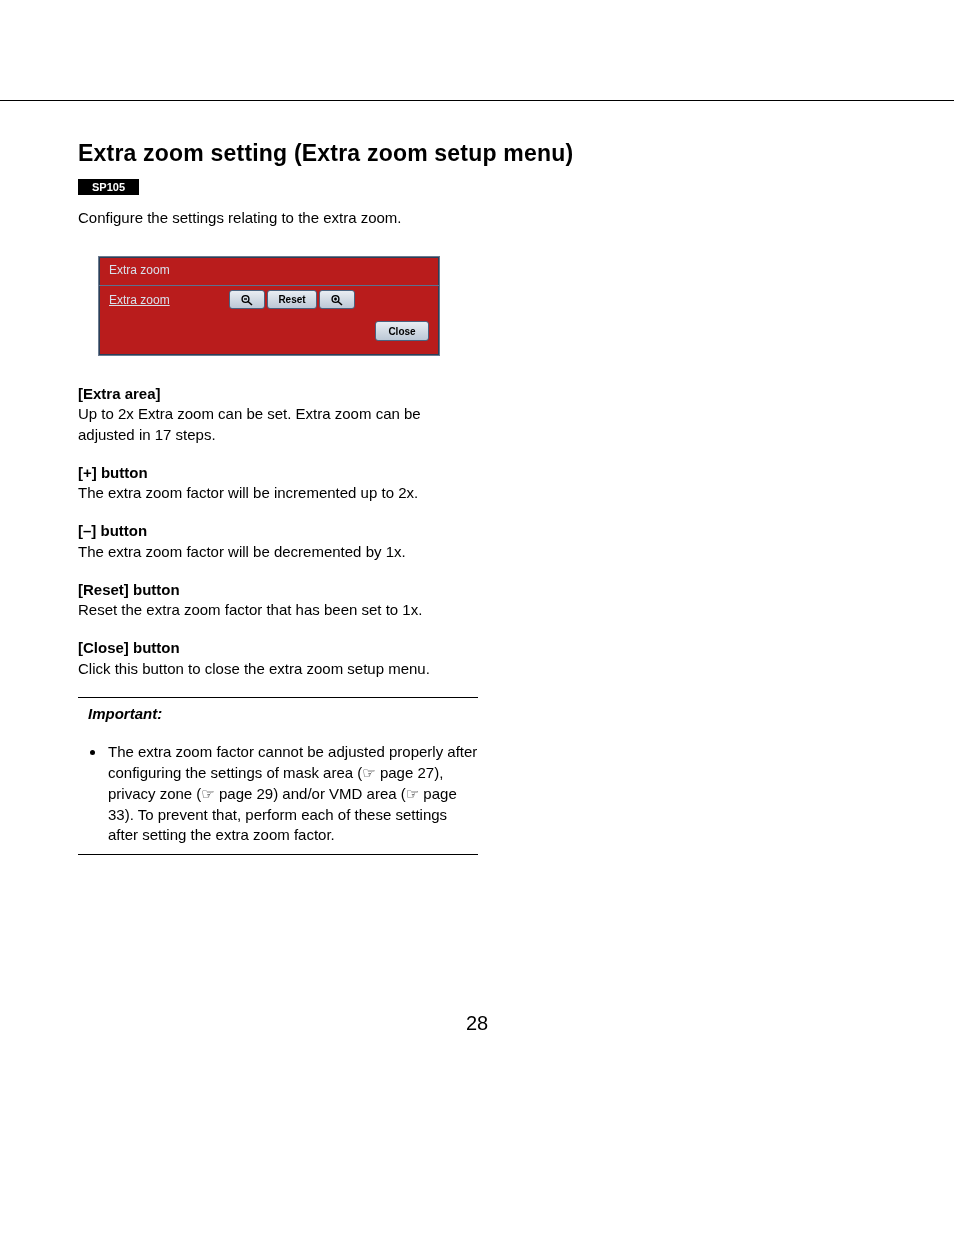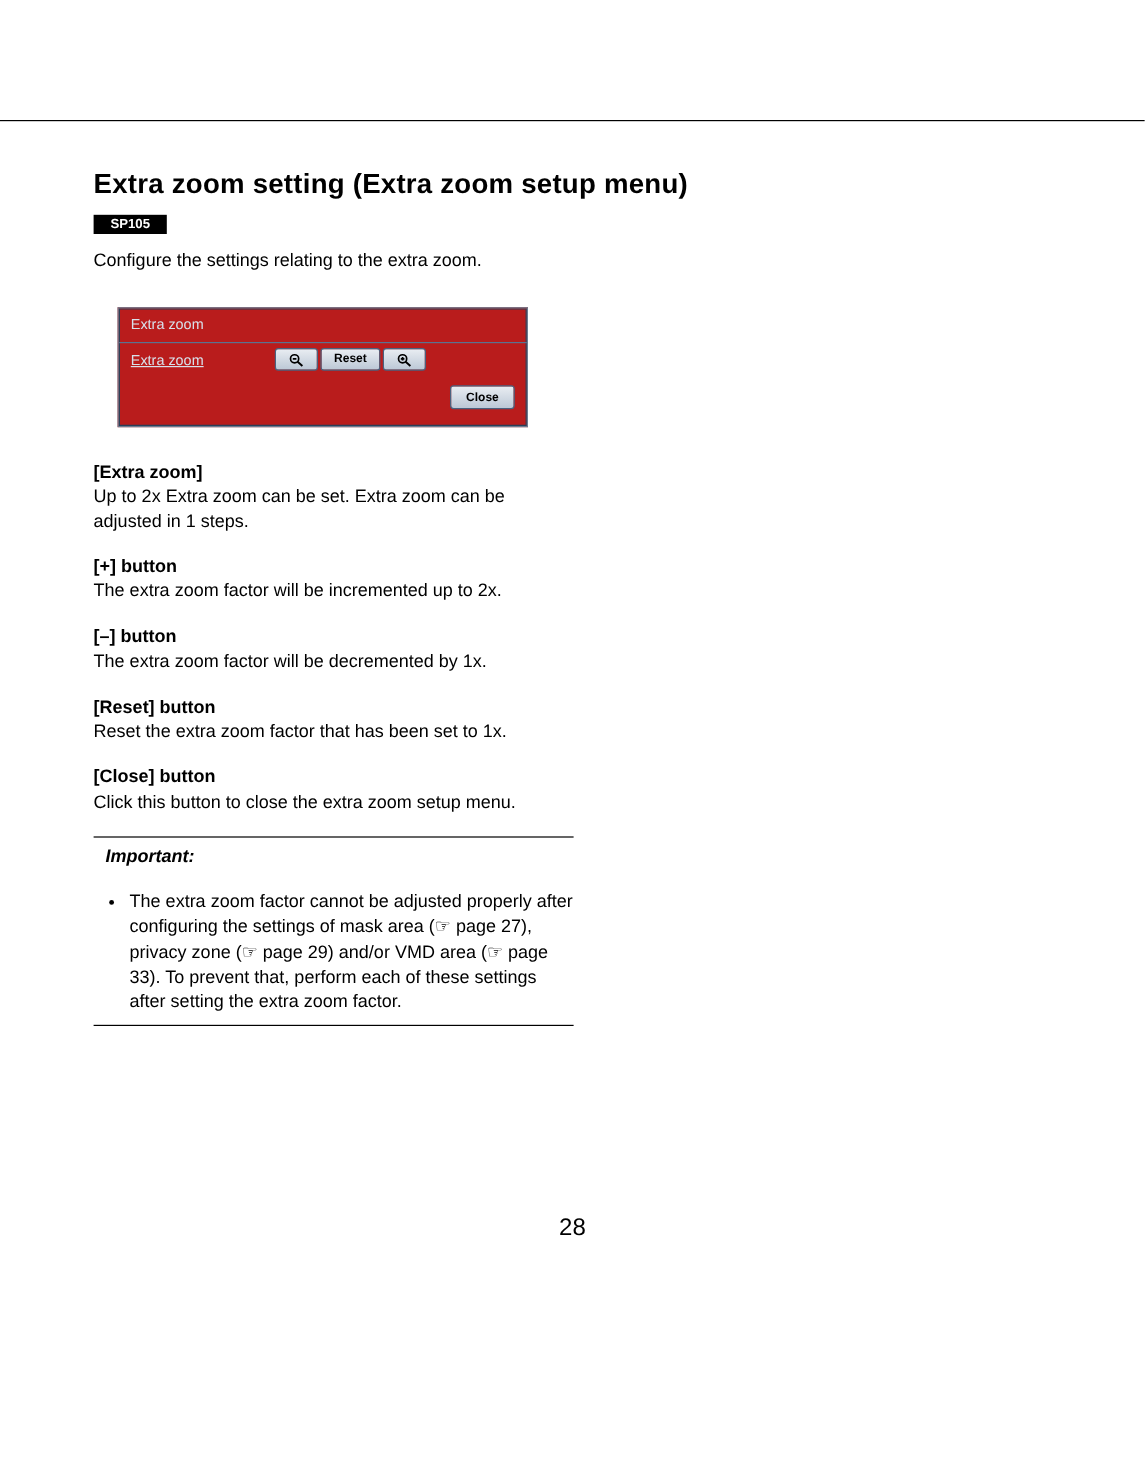--- a/index.html
+++ b/index.html
@@ -193,22 +193,22 @@
         </span>
       </div>
       <div class="close-row">
         <span class="btn-close">Close</span>
       </div>
     </div>
 
     
     <div class="sections">
       <div class="sec">
-        <div class="sh">[Extra zoom]</div>
-        <div>Up to 2x Extra zoom can be set. Extra zoom can be adjusted in 1 steps.</div>
+        <div class="sh">[Extra area]</div>
+        <div>Up to 2x Extra zoom can be set. Extra zoom can be adjusted in 17 steps.</div>
       </div>
       <div class="sec">
         <div class="sh">[+] button</div>
         <div>The extra zoom factor will be incremented up to 2x.</div>
       </div>
       <div class="sec">
         <div class="sh">[–] button</div>
         <div>The extra zoom factor will be decremented by 1x.</div>
       </div>
       <div class="sec">

